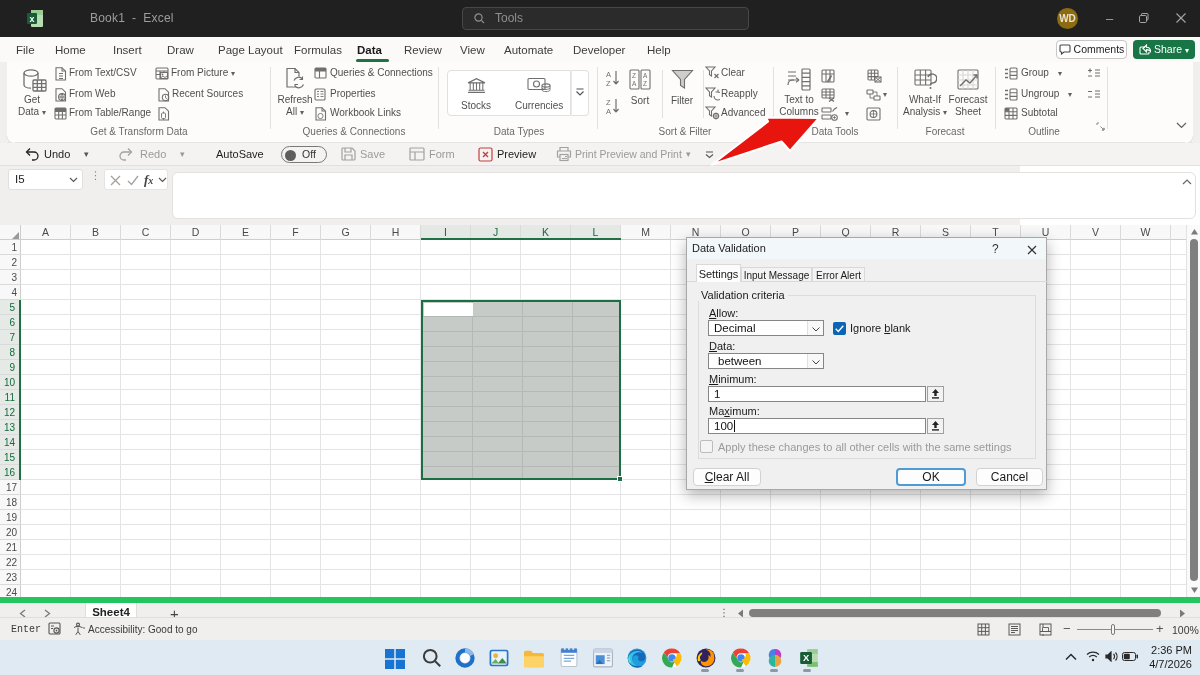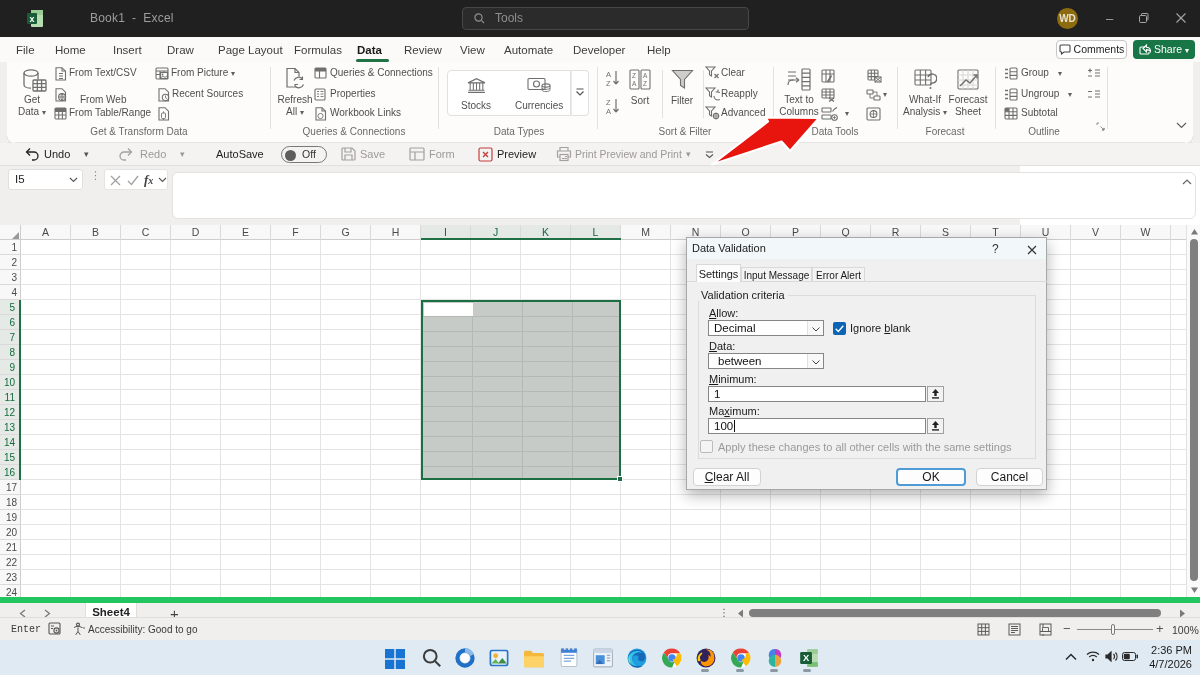--- a/index.html
+++ b/index.html
@@ -140,21 +140,21 @@
       <path d="M2 .7h6l3.5 3.5V13H2z"></path>
       <path d="M8 .7V4h3.5"></path>
       <path d="M5 6.5h4M5 9h4M5 11.5h4" stroke-width="1"></path>
     </svg>
 <div class="rlabel" style="left:69px;top:5px;">From Text/CSV</div>
 <svg class="icon" style="left:54px;top:26px" width="13" height="14" viewBox="0 0 13 14" fill="none" stroke="#6f6f6f" stroke-width="1.1">
       <path d="M2 .7h6l3.5 3.5V13H2z"></path>
       <circle cx="8" cy="9" r="3.4"></circle>
       <path d="M4.6 9h6.8M8 5.6c1.4 1.6 1.4 5.2 0 6.8M8 5.6c-1.4 1.6-1.4 5.2 0 6.8" stroke-width=".9"></path>
     </svg>
-<div class="rlabel" style="left:69px;top:32px;margin-left:11px;">From Web</div>
+<div class="rlabel" style="left:69px;top:26px;">From Web</div>
 <svg class="icon" style="left:54px;top:45px" width="13" height="13" viewBox="0 0 13 13" fill="none" stroke="#6f6f6f" stroke-width="1.1">
       <rect x="1" y="1" width="11" height="11" rx="1"></rect>
       <path d="M1 4.5h11M1 8h11M4.7 4.5V12M8.4 4.5V12"></path>
       <rect x="1" y="1" width="11" height="3.5" fill="#6f6f6f" stroke="none"></rect>
     </svg>
 <div class="rlabel" style="left:69px;top:45px;">From Table/Range</div>
 <svg class="icon" style="left:155px;top:5px" width="14" height="13" viewBox="0 0 14 13" fill="none" stroke="#6f6f6f" stroke-width="1.1">
       <rect x="1" y="1" width="12" height="11" rx="1"></rect>
       <path d="M1 4h12M1 7.5h12M5 4v8M9 4v8"></path>
       <rect x="5.5" y="5.5" width="7" height="6" fill="#fff" stroke="#6f6f6f"></rect>

